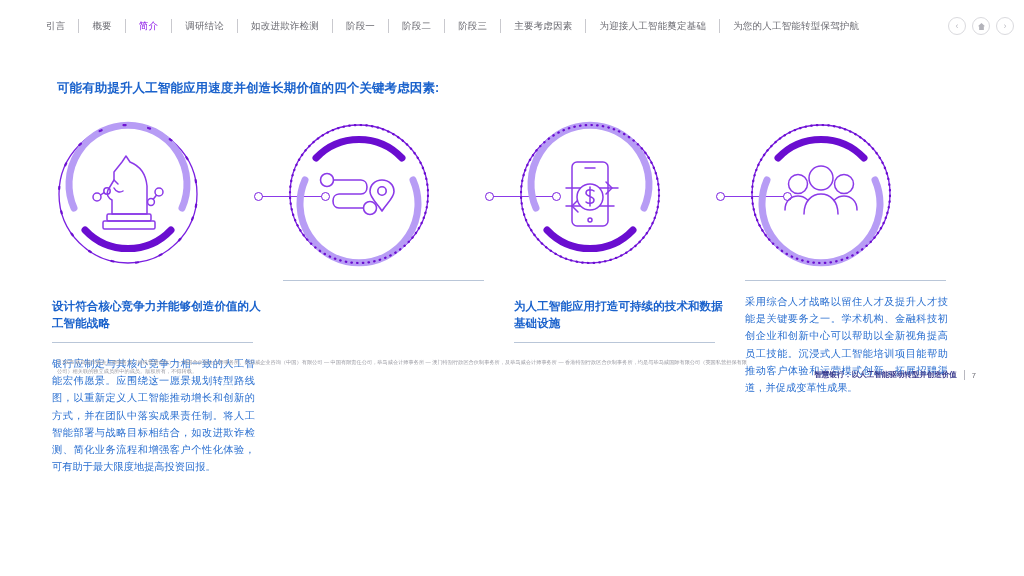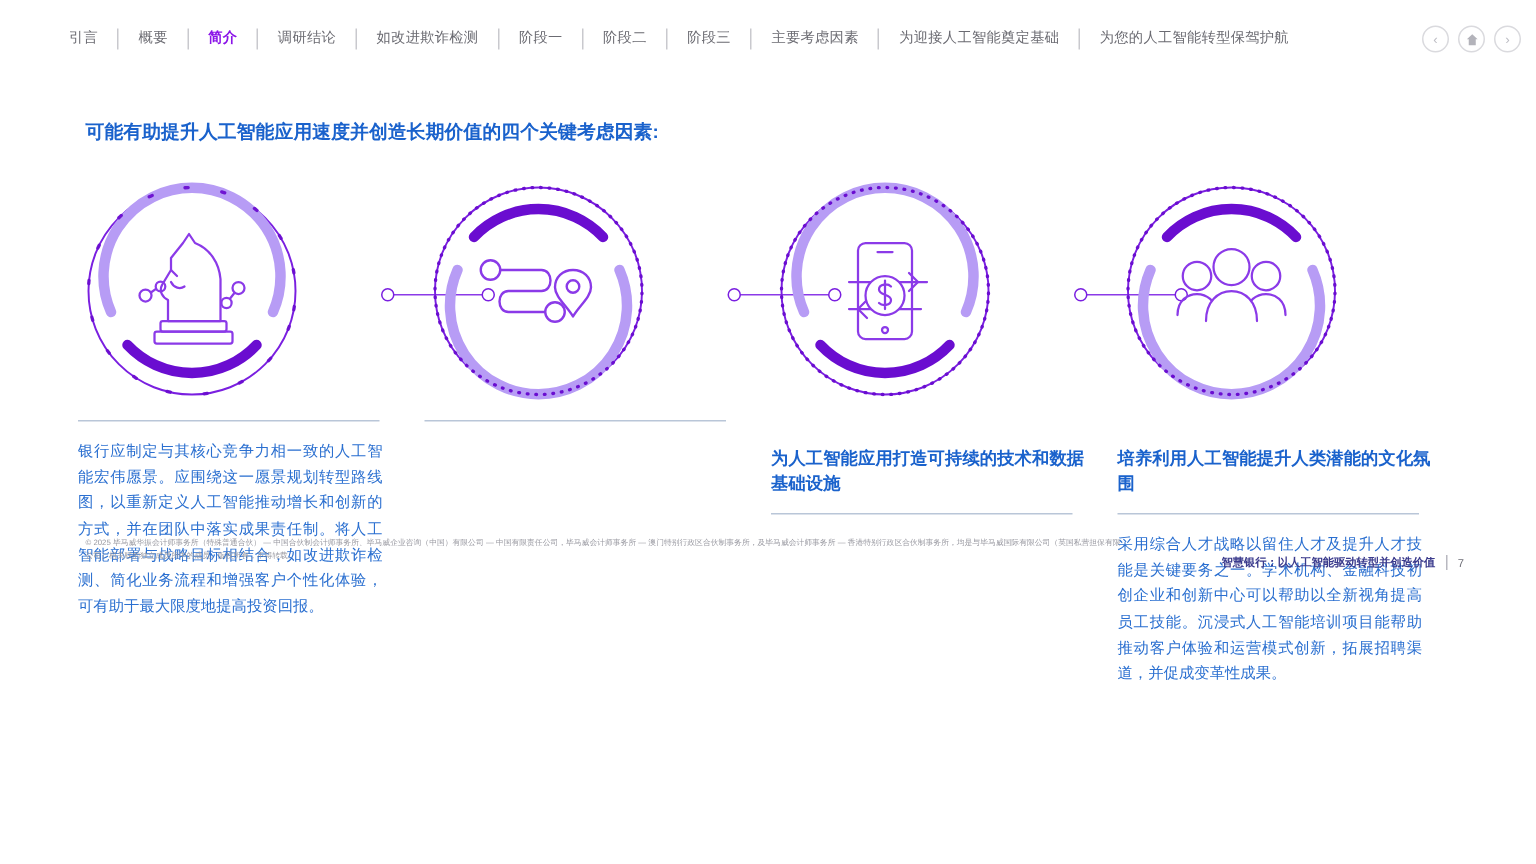--- a/index.html
+++ b/index.html
@@ -37,21 +37,21 @@
     font-size: 9.5px;
     color: #6b6b72;
     white-space: nowrap;
     padding: 0 13px;
     letter-spacing: .2px;
     line-height: 12px;
   }
   .nav-item:first-child { padding-left: 0; }
   .nav-item.active {
     color: #8b14e8;
-    font-weight: bold;
+    font-weight: normal;
   }
   .nav-sep {
     width: 1px; height: 14px;
     background: #c9c9ce;
     flex: none;
   }
   .nav-arrows {
     display: flex;
     align-items: center;
     gap: 6px;
@@ -247,20 +247,21 @@
             <rect x="51" y="103" width="52" height="8" rx="1.5"></rect>
             <circle cx="45" cy="79" r="4"></circle>
             <circle cx="55" cy="73" r="3.2"></circle>
             <path d="M48.6 77 L52 74.6"></path>
             <circle cx="107" cy="74" r="4"></circle>
             <circle cx="99" cy="84" r="3.4"></circle>
             <path d="M104.4 77.2 L101.4 81"></path>
           </g>
         </svg>
       </div>
+      <div class="col-title">设计符合核心竞争力并能够创造价值的人工智能战略</div>
       <div class="col-rule"></div>
       <div class="col-body">银行应制定与其核心竞争力相一致的人工智能宏伟愿景。应围绕这一愿景规划转型路线图，以重新定义人工智能推动增长和创新的方式，并在团队中落实成果责任制。将人工智能部署与战略目标相结合，如改进欺诈检测、简化业务流程和增强客户个性化体验，可有助于最大限度地提高投资回报。</div>
     </div>
 
     <div class="col">
       <div class="circle-wrap">
         <svg width="152" height="152" viewBox="0 0 152 152" aria-hidden="true">
           <circle cx="76" cy="76" r="69" fill="none" stroke="#7a1fe0" stroke-width="1.3"></circle>
           <path d="M 22 62 A 59 59 0 1 0 130 62" fill="none" stroke="#b79cf5" stroke-width="7" stroke-linecap="round"></path>
           <path d="M 33 40 A 59 59 0 0 1 119 40" fill="none" stroke="#6a0dd0" stroke-width="7" stroke-linecap="round"></path>
@@ -311,21 +312,20 @@
           <g fill="none" stroke="#8b3ae8" stroke-width="1.5" stroke-linejoin="round" stroke-linecap="round">
             <circle cx="53" cy="66" r="9.5"></circle>
             <path d="M40 92 C40 82 47 78 53 78 C59 78 66 82 66 92"></path>
             <circle cx="99" cy="66" r="9.5"></circle>
             <path d="M86 92 C86 82 93 78 99 78 C105 78 112 82 112 92"></path>
             <circle cx="76" cy="60" r="12" fill="#ffffff"></circle>
             <path d="M59 96 C59 83 67 76 76 76 C85 76 93 83 93 96" fill="#ffffff"></path>
           </g>
         </svg>
       </div>
-      <div class="col-title">培养利用人工智能提升人类潜能的文化氛围</div>
       <div class="col-rule"></div>
       <div class="col-body">采用综合人才战略以留住人才及提升人才技能是关键要务之一。学术机构、金融科技初创企业和创新中心可以帮助以全新视角提高员工技能。沉浸式人工智能培训项目能帮助推动客户体验和运营模式创新，拓展招聘渠道，并促成变革性成果。</div>
     </div>
 
   </div>
 
   <div class="footer">
     <div class="footer-legal">© 2025 毕马威华振会计师事务所（特殊普通合伙） — 中国合伙制会计师事务所、毕马威企业咨询（中国）有限公司 — 中国有限责任公司，毕马威会计师事务所 — 澳门特别行政区合伙制事务所，及毕马威会计师事务所 — 香港特别行政区合伙制事务所，均是与毕马威国际有限公司（英国私营担保有限公司）相关联的独立成员所中的成员。版权所有，不得转载。</div>
     <div class="footer-right">
       <span>智慧银行：以人工智能驱动转型并创造价值</span>

